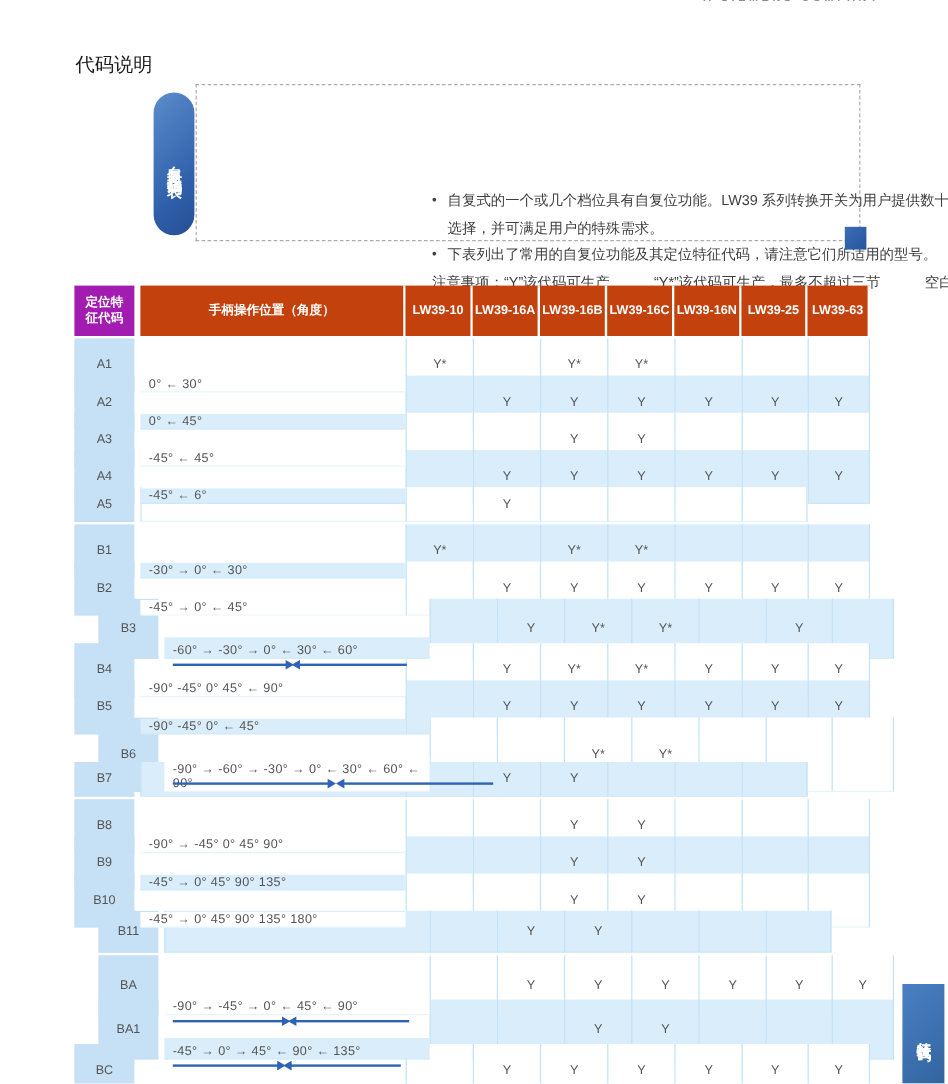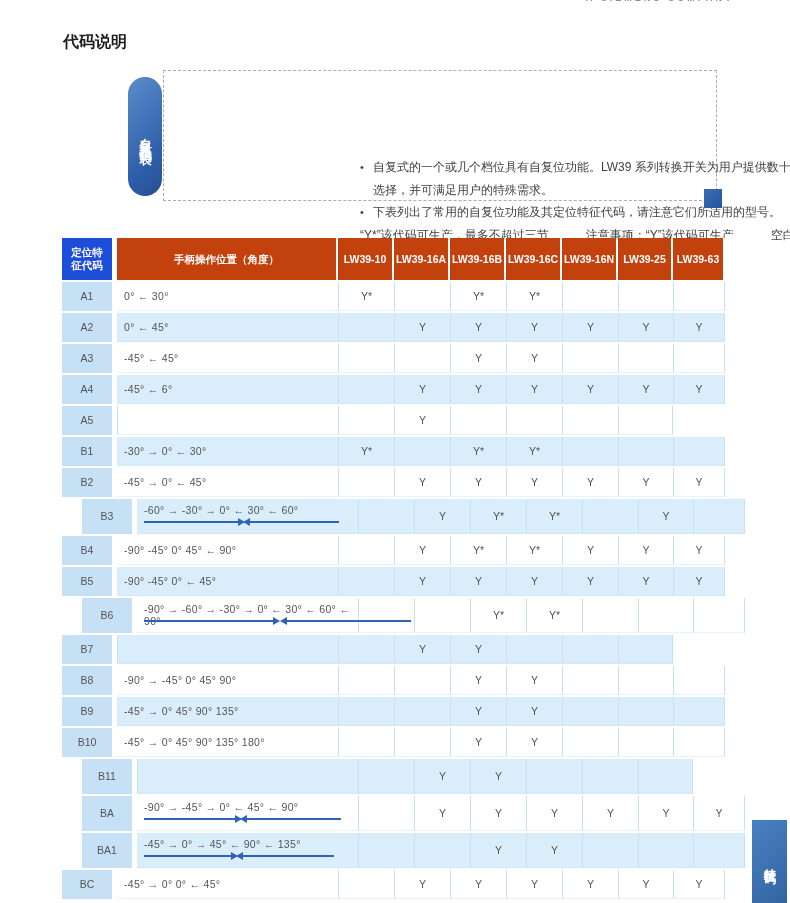--- a/index.html
+++ b/index.html
@@ -10,22 +10,22 @@
   }
 
   
   .brand {
     position:absolute; top:-7px; right:56px;
     font-size:9px; letter-spacing:3px; color:#8d8d8d; font-weight:700;
   }
 
   
   .page-title {
-    position:absolute; left:63px; top:32px;
-    font-size:16px; font-weight:700; color:#1c1c1c;
+    position:absolute; left:63px; top:44px;
+    font-size:16px; font-weight:400; color:#1c1c1c;
   }
 
   
   .info-box {
     position:absolute; left:163px; top:70px; width:554px; height:131px;
     border:1px dashed #adadad;
   }
   .info-pill {
     position:absolute; left:128px; top:77px; width:34px; height:119px;
     border-radius:17px;
@@ -55,35 +55,36 @@
     display:grid;
     grid-template-columns:50px 5px 221px 56px 56px 56px 56px 56px 55px 52px;
     margin-bottom:2px;
   }
   .thead-row { height:42px; }
   .th {
     background:#c2410c; color:#fff; font-weight:700; font-size:10.5px;
     display:flex; align-items:center; justify-content:center; text-align:center;
     border-right:2px solid #fff; white-space:pre-line; line-height:13px;
   }
-  .th.c0 { background:#1d4ed8; border-right:none; }
+  .th.c0 { background:#a21caf; border-right:none; }
   .gap-col { background:transparent; }
 
   .trow { height:29px; }
   .trow.tall { height:35px;padding-left:20px; }
   .td {
     font-size:10.5px; color:#555;
     display:flex; align-items:center; justify-content:center;
     background:#fff;
   }
   .trow.alt .td { background:#daedfb; }
   .td.code-cell { background:#c6e0f5 !important; }
   .td.desc-cell {
     justify-content:flex-start; padding-left:7px; position:relative;
     letter-spacing:0.3px;
+    margin-top:32px;
   }
   .trow.tall .td.desc-cell { align-items:flex-start; padding-top:5px; }
   .td.mark-cell { border-left:1px solid #c3e2f6; }
   .td.mark-cell.last { border-right:1px solid #c3e2f6; }
   .trow .td { border-bottom:1px solid rgba(190,223,244,0.35); }
 
   
   .arrow {
     position:absolute; top:22px; height:2px; background:#2e63b5;
   }
@@ -118,22 +119,22 @@
   <div class="info-content">
     <div class="bullet-line">
       <span class="bullet-dot">•</span>
       <span>自复式的一个或几个档位具有自复位功能。LW39 系列转换开关为用户提供数十种自复位方式选择，并可满足用户的特殊需求。</span>
     </div>
     <div class="bullet-line">
       <span class="bullet-dot">•</span>
       <span>下表列出了常用的自复位功能及其定位特征代码，请注意它们所适用的型号。</span>
     </div>
     <div class="note-line1">
+      <span><span>注意事项：</span><span>“Y”该代码可生产</span></span>
       <span>“Y*”该代码可生产，最多不超过三节</span>
-      <span><span>注意事项：</span><span>“Y”该代码可生产</span></span>
       <span>空白不可生产</span>
     </div>
     <div class="note-line2">如有进一步需求，请咨询技术支持部门。</div>
   </div>
 </div>
 <div class="info-pill">
   <span>自复式代码表</span>
 </div>
 <div class="corner-square"></div>
 

